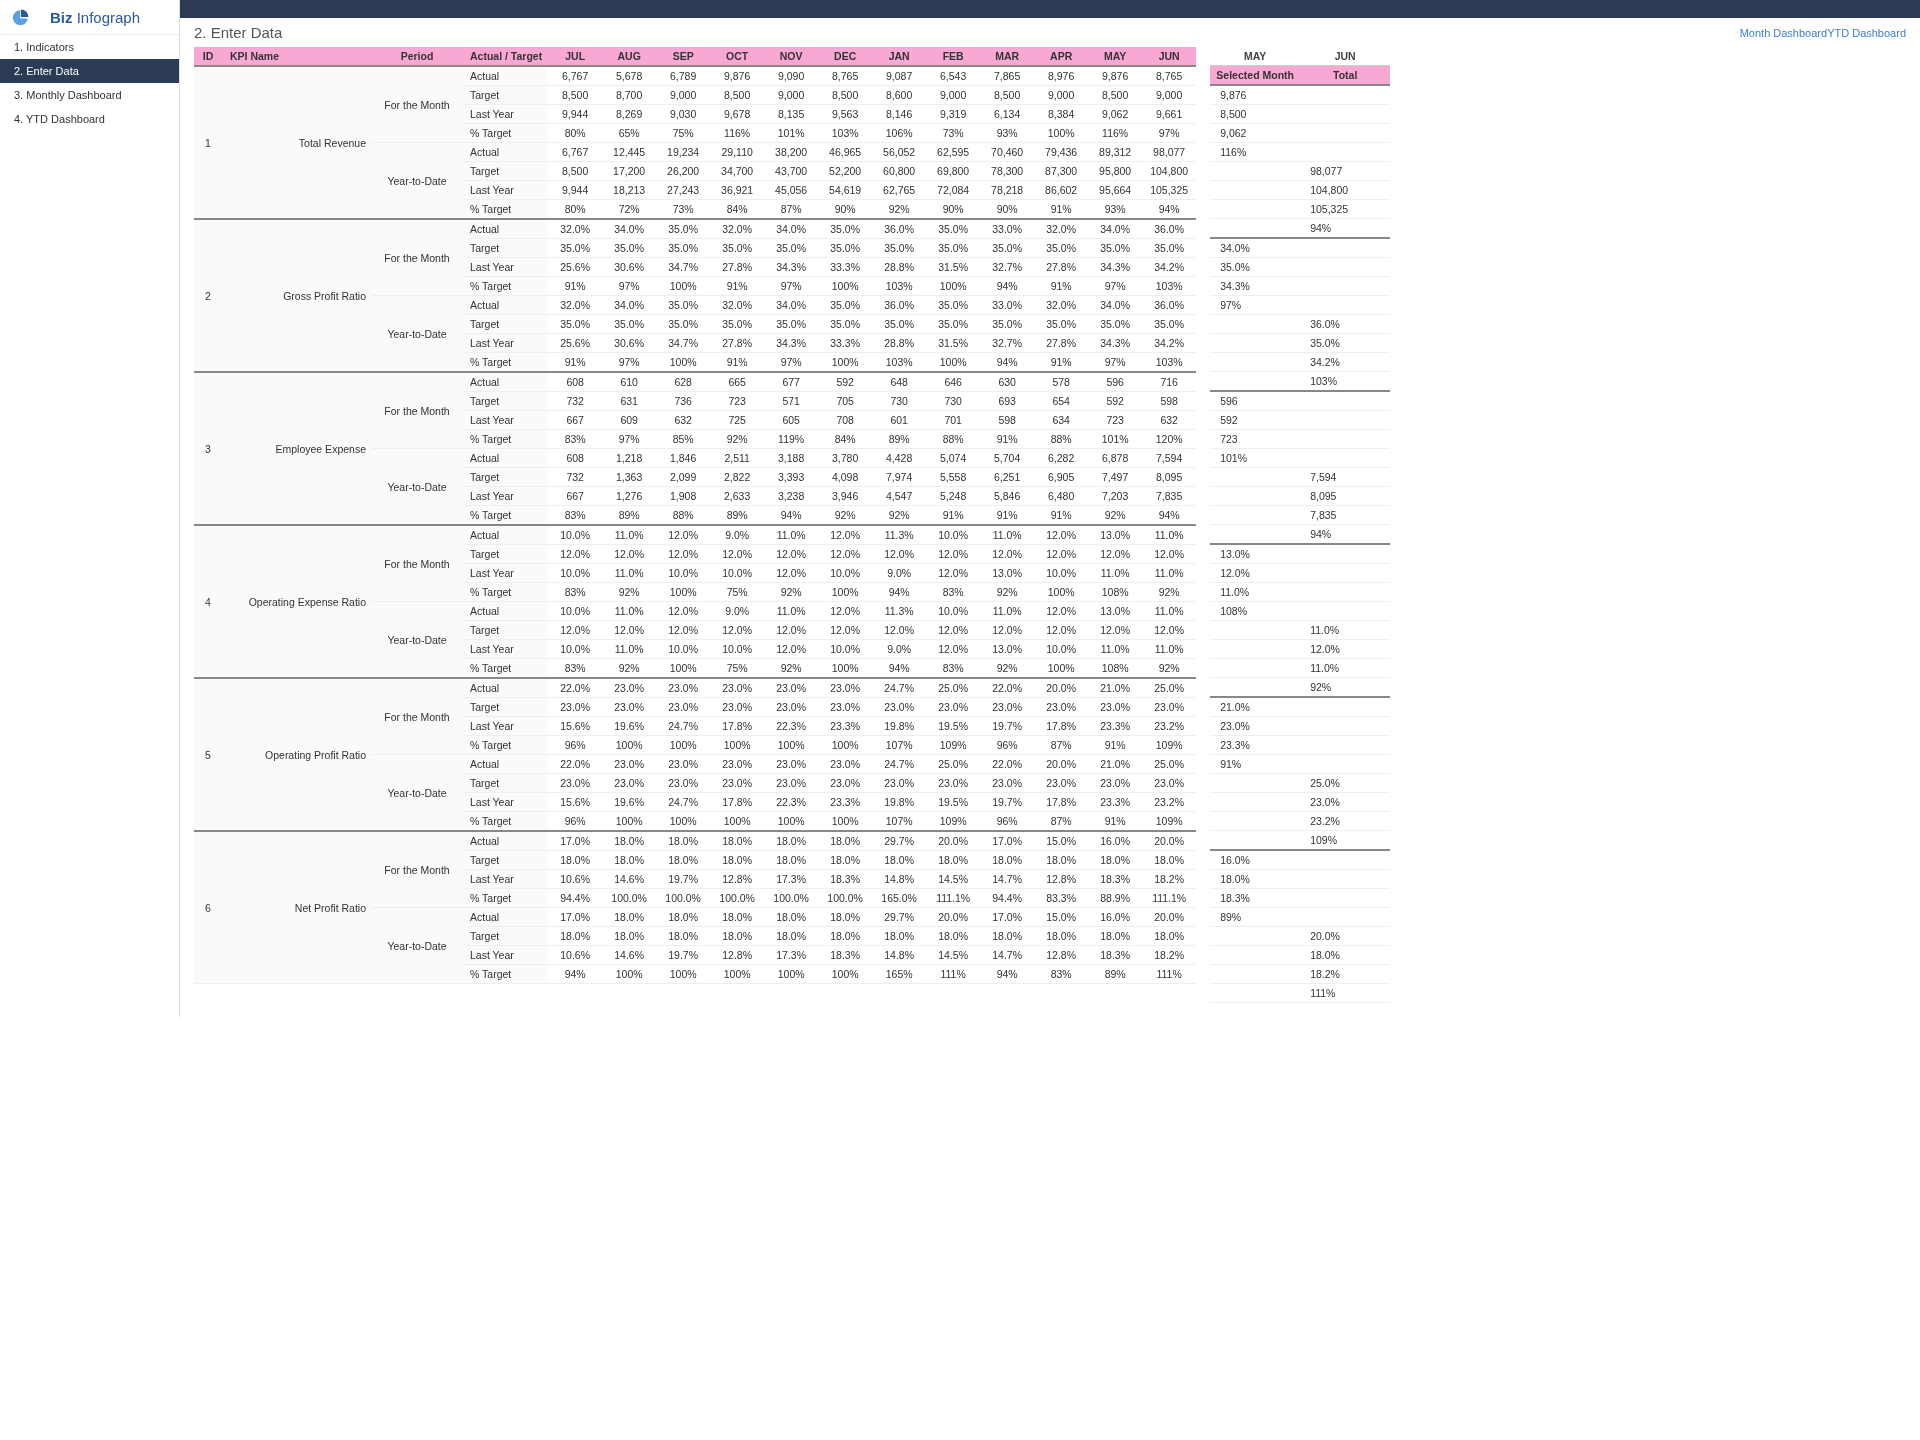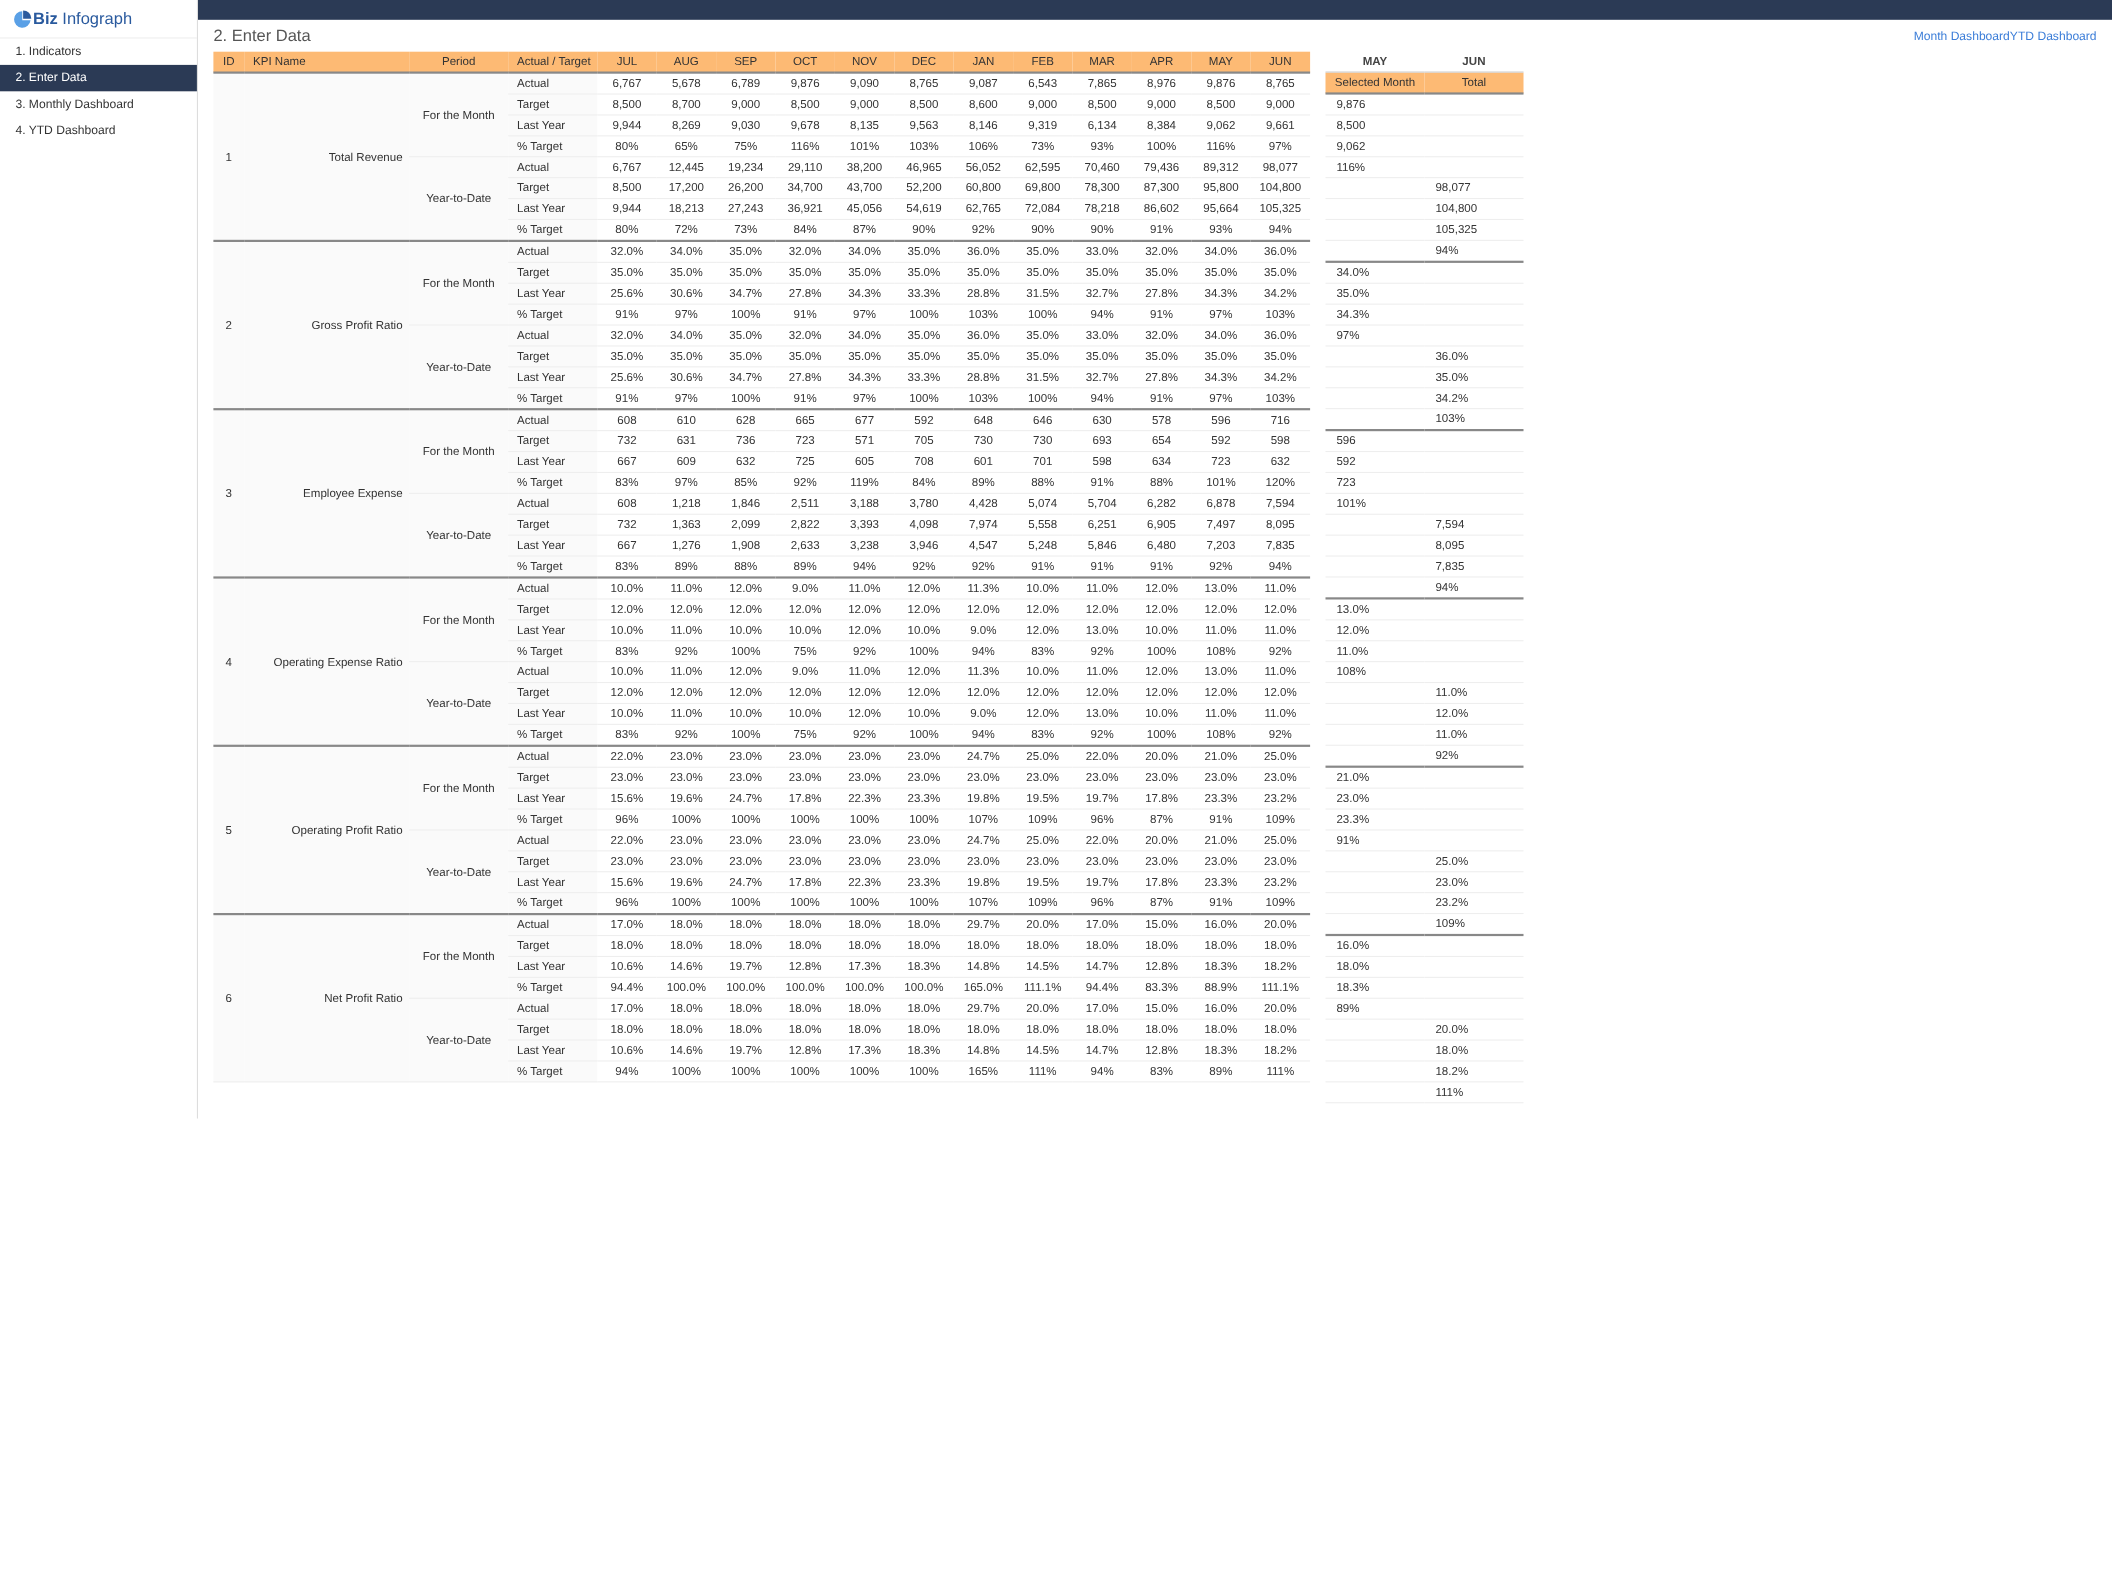--- a/index.html
+++ b/index.html
@@ -12,21 +12,21 @@
   .app { display: flex; width: 1920px; }
   .sidebar {
     width: 180px;
     flex-shrink: 0;
     border-right: 1px solid #ddd;
   }
   .logo {
     padding: 8px 12px;
     display: flex;
     align-items: center;
-    gap: 0;
+    gap: 20px;
     font-size: 15px;
     font-weight: 600;
     border-bottom: 1px solid #eee;
   }
   .logo-biz { color: #2a5a9e; }
   .logo-info { color: #2a5a9e; font-weight: 400; }
   .logo-icon {
     width: 18px; height: 18px;
     display: inline-flex; align-items: center; justify-content: center;
   }
@@ -60,22 +60,22 @@
   .content { padding: 0 14px 14px 14px; display: flex; gap: 10px; align-items: flex-start; }
   table { border-collapse: collapse; }
   td, th {
     padding: 3px 6px;
     font-size: 10.5px;
     text-align: center;
     border-bottom: 1px solid #eee;
     white-space: nowrap;
   }
   th {
-    font-weight: 400;
-    background: #fdba74;
+    font-weight: 700;
+    background: #f9a8d4;
     border-bottom: 2px solid #888;
   }
   .col-id { width: 28px; }
   .col-kpi { width: 150px; text-align: right; padding-left: 8px; }
   .col-period { width: 90px; }
   .col-metric { width: 70px; text-align: left; padding-left: 8px; }
   .col-month { width: 54px; }
   .main-table td.col-kpi, .main-table td.col-id, .main-table td.col-period, .main-table td.col-metric {
     background: #fafafa;
   }

